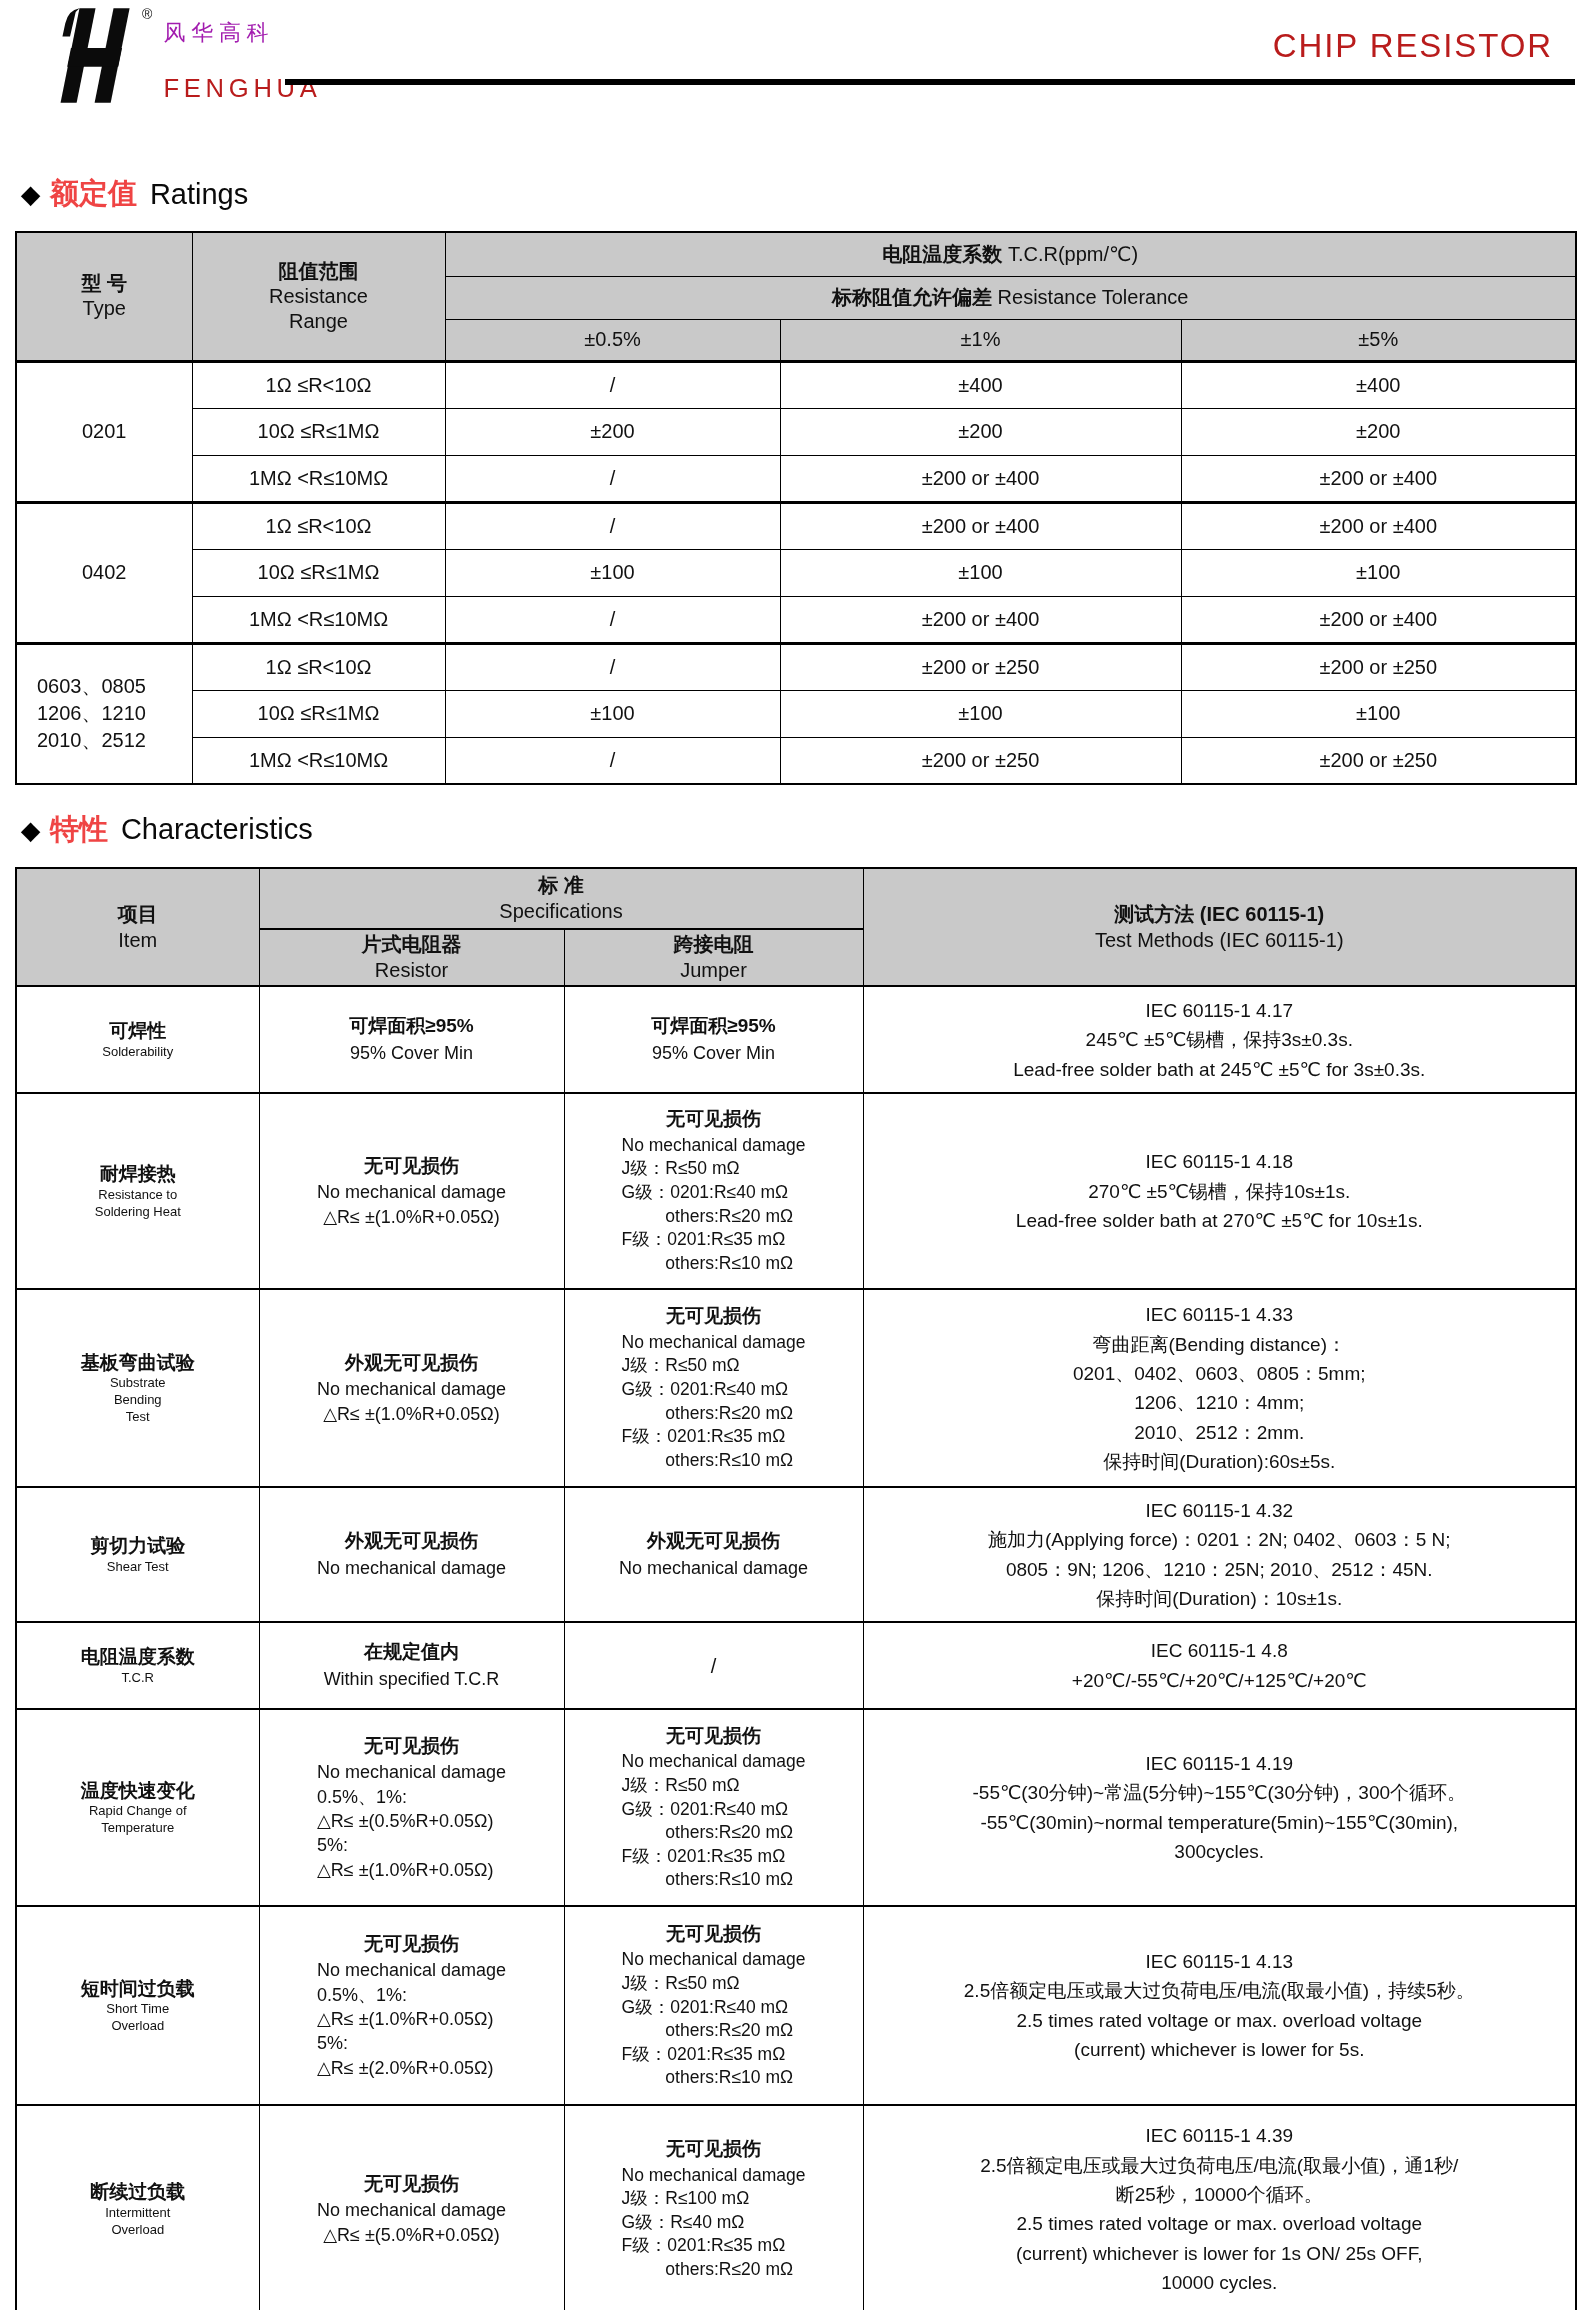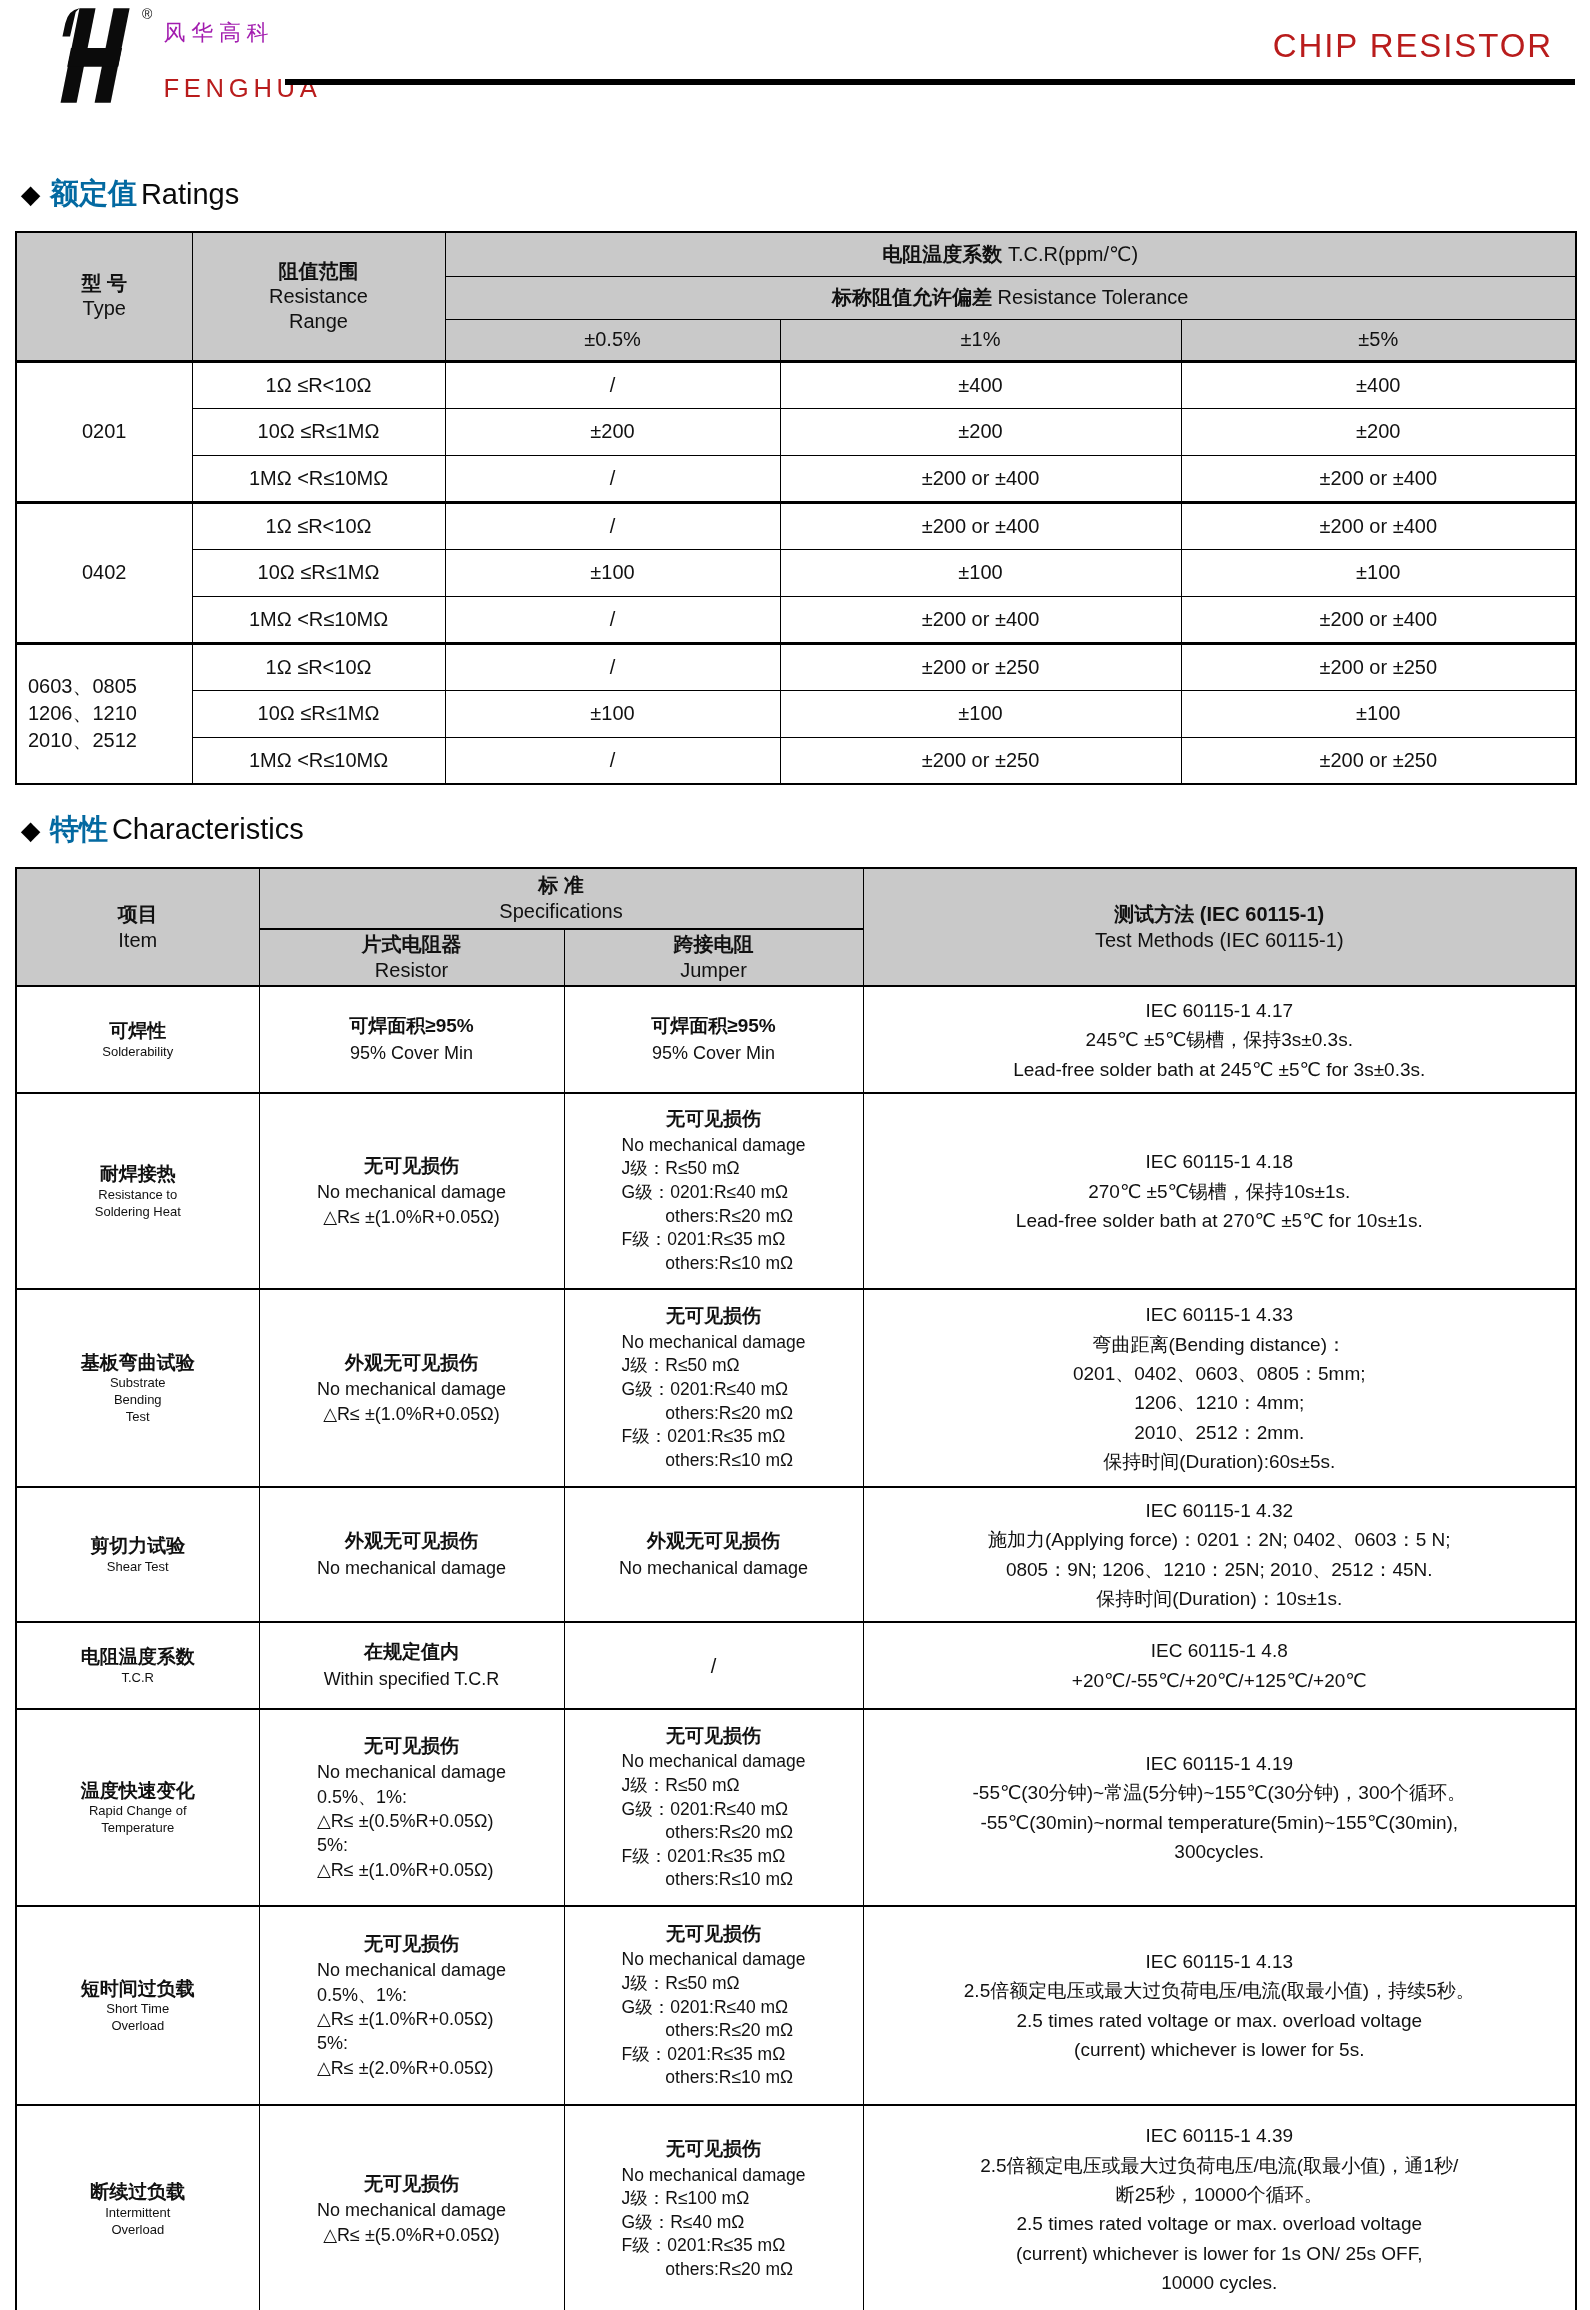--- a/index.html
+++ b/index.html
@@ -15,21 +15,21 @@
   .reg{font-size:14px;color:#111;position:relative;top:-1.9px;left:1.9px;}
   .brand{margin-left:13.2px;margin-top:13.2px;}
   .brand-cn{font-size:22px;font-weight:normal;letter-spacing:5.7px;color:#a21caf;line-height:1.1;}
   .brand-en{font-size:25.6px;letter-spacing:4.7px;color:#b91c1c;line-height:1.2;margin-top:28px;}
   .doc-title{position:absolute;right:23px;top:26.5px;font-size:33px;letter-spacing:1.9px;color:#b91c1c;}
   .hrule{position:absolute;left:270px;right:0.9px;top:79px;height:5.7px;background:#000;}
 
   
   .sec{display:flex;align-items:center;font-size:29px;margin:0 0 17px 5.7px;}
   .sec .dia{font-size:25.6px;margin-right:9.5px;color:#000;}
-  .sec .cn{font-weight:bold;color:#0369a1;margin-right:4px;}
+  .sec .cn{font-weight:bold;color:#ef4444;margin-right:13px;}
   .sec .en{color:#0a0a0a;}
   .sec1{margin-top:62px;}
   .sec2{margin-top:24.6px;}
 
   
   table{border-collapse:collapse;table-layout:fixed;width:1560px;border:2.8px solid #000;}
   th,td{border:1.9px solid #000;text-align:center;vertical-align:middle;padding:1.9px 3.8px;box-sizing:border-box;}
   th{background:#c9c9c9;font-weight:normal;font-size:20px;}
   td{font-size:20px;background:#fff;}
   .hcn{font-weight:bold;}
@@ -153,21 +153,21 @@
         <td>±100</td>
         <td>±100</td>
       </tr>
       <tr style="height:47px">
         <td>1MΩ &lt;R≤10MΩ</td>
         <td>/</td>
         <td>±200 or ±400</td>
         <td>±200 or ±400</td>
       </tr>
       <tr class="grp" style="height:47px">
-        <td class="type pre" rowspan="3" style="text-align:left;padding-left:11px;">0603、0805
+        <td class="type pre" rowspan="3" style="text-align:left;padding-left:20px;">0603、0805
 1206、1210
 2010、2512</td>
         <td>1Ω ≤R&lt;10Ω</td>
         <td>/</td>
         <td>±200 or ±250</td>
         <td>±200 or ±250</td>
       </tr>
       <tr style="height:47px">
         <td>10Ω ≤R≤1MΩ</td>
         <td>±100</td>

